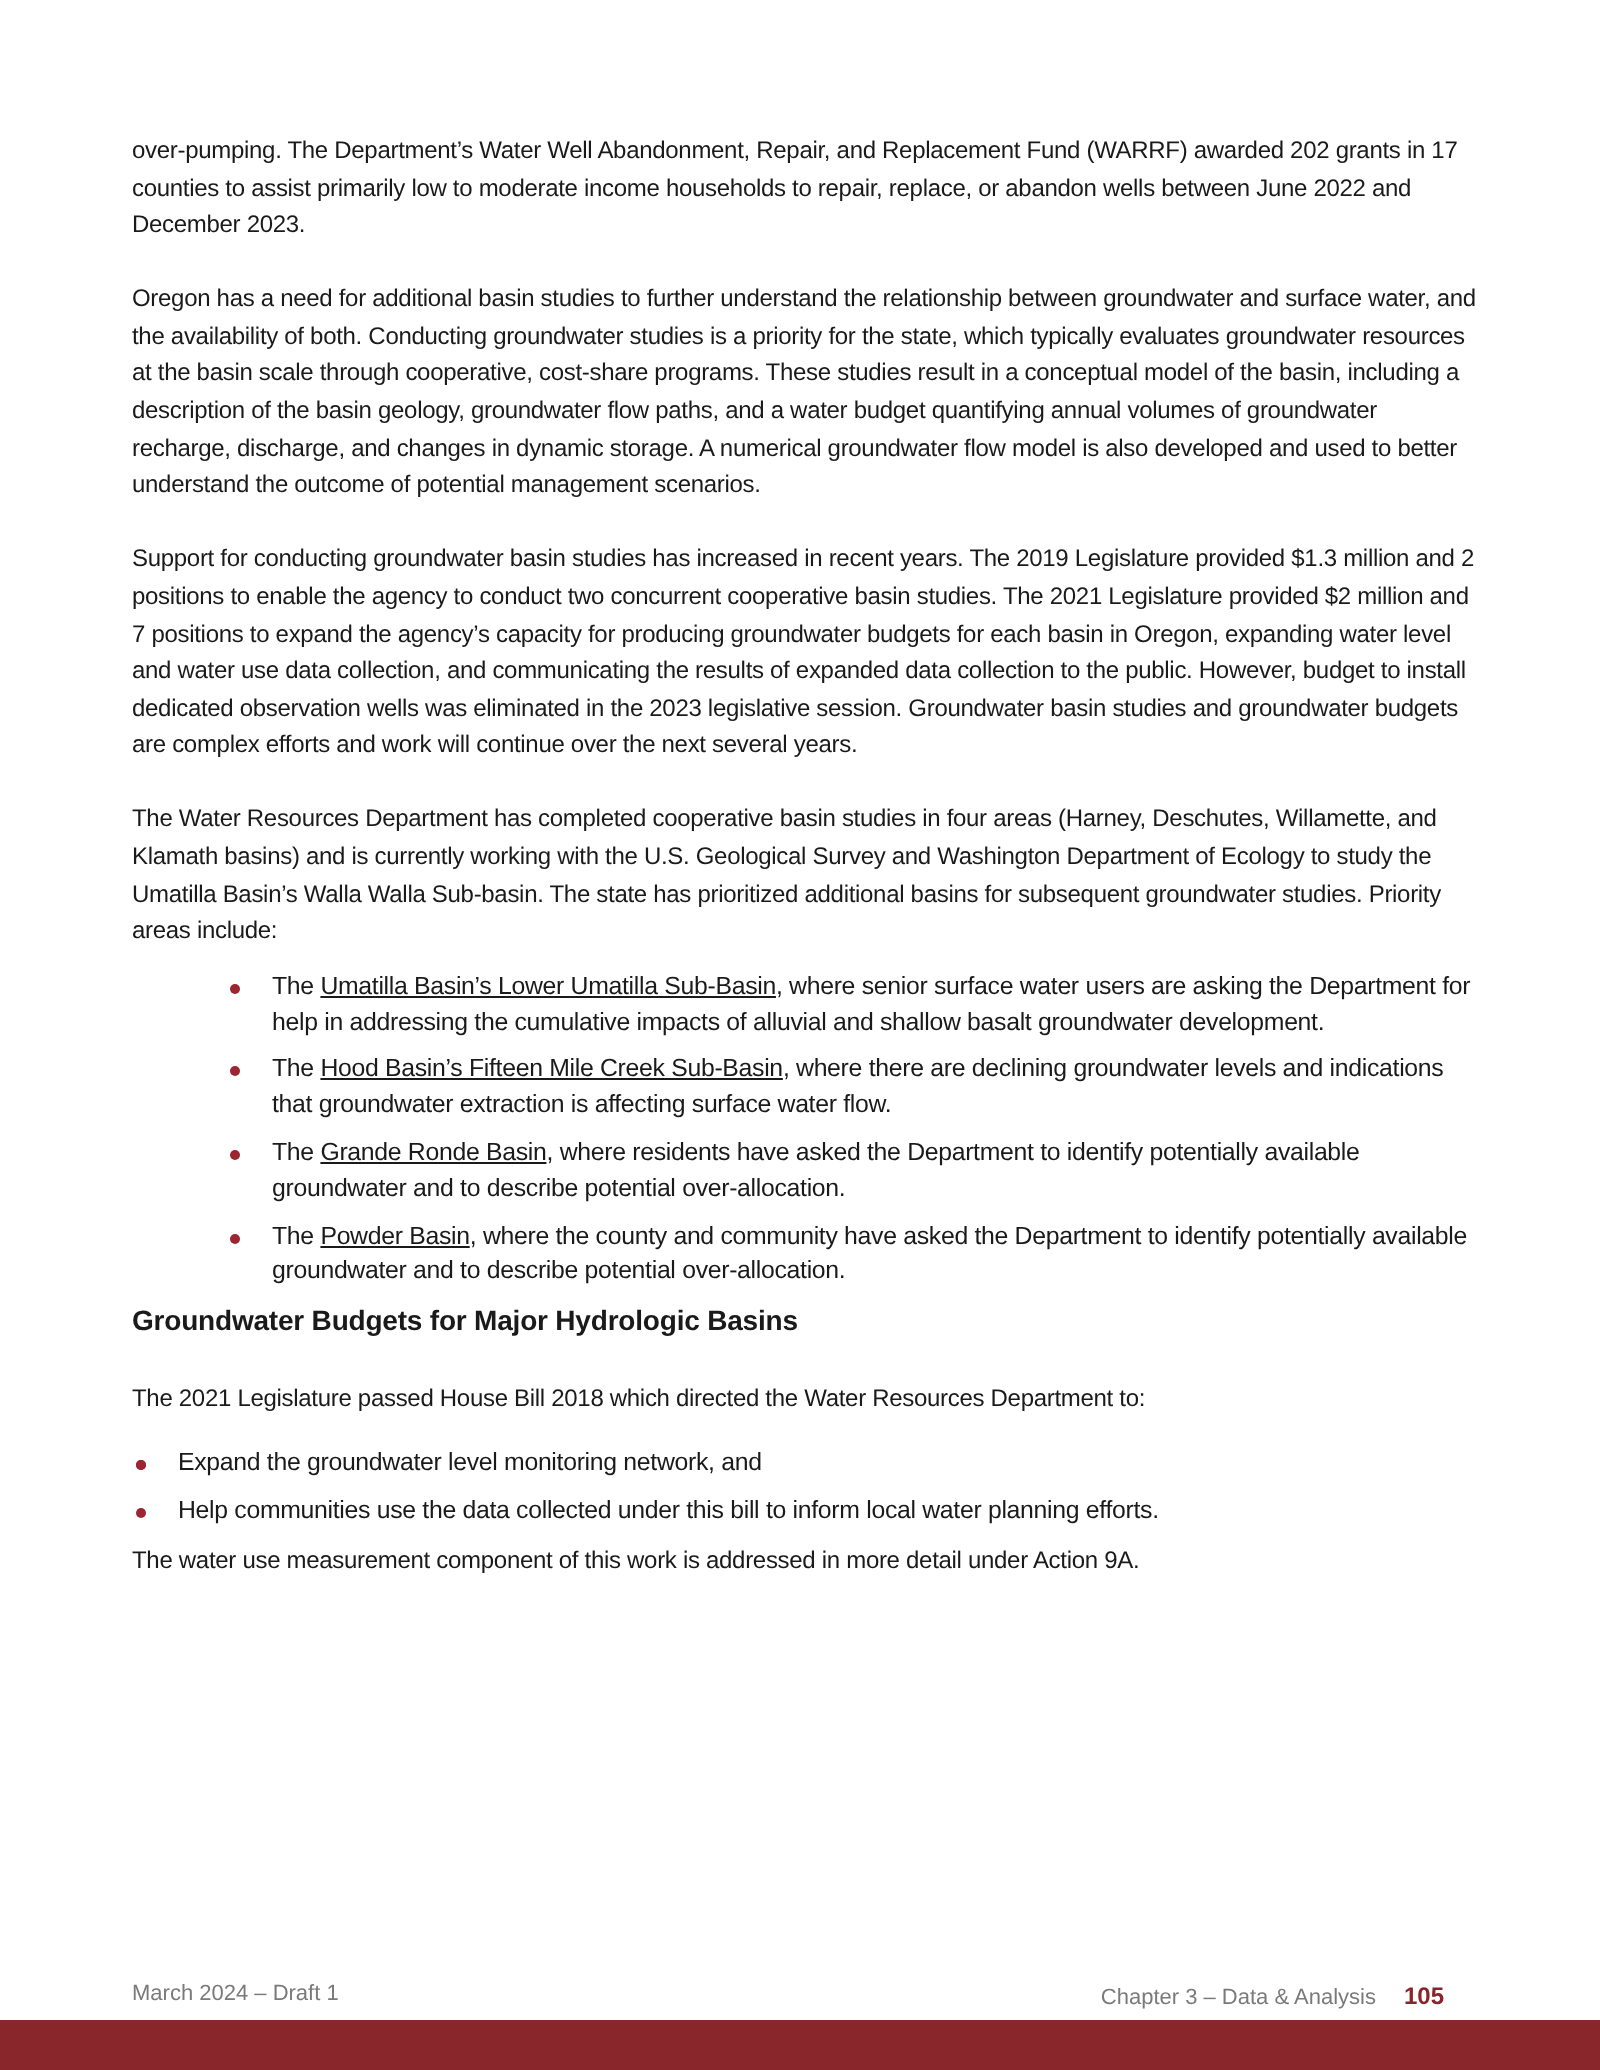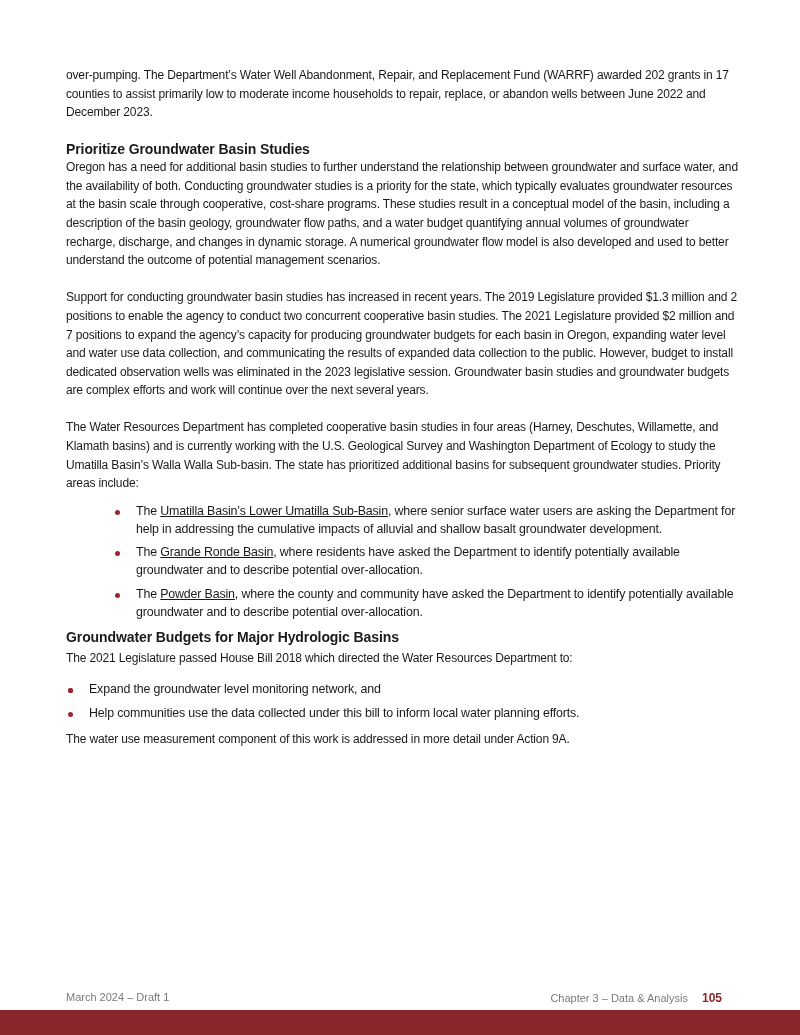--- a/index.html
+++ b/index.html
@@ -35,41 +35,44 @@
   .footer .right { position: absolute; right: 0; top: 0; margin-left: 16px; }
   .footer .pagenum { color: #8b2329; font-weight: bold; font-size: 12px; margin-left: 14px; }
   .bar { position: absolute; left: 0; right: 0; top: 1010px; height: 25px; background: #88262b; }
 </style>
 </head>
 <body>
 
 <div class="page">
   <p class="para">over-pumping. The Department’s Water Well Abandonment, Repair, and Replacement Fund (WARRF) awarded 202 grants in 17 counties to assist primarily low to moderate income households to repair, replace, or abandon wells between June 2022 and December 2023.</p>
 
-  <h2 class="first">Prioritize Groundwater Basin Studies</h2>
   <p class="para">Oregon has a need for additional basin studies to further understand the relationship between groundwater and surface water, and the availability of both. Conducting groundwater studies is a priority for the state, which typically evaluates groundwater resources at the basin scale through cooperative, cost-share programs. These studies result in a conceptual model of the basin, including a description of the basin geology, groundwater flow paths, and a water budget quantifying annual volumes of groundwater recharge, discharge, and changes in dynamic storage. A numerical groundwater flow model is also developed and used to better understand the outcome of potential management scenarios.</p>
   <p class="para">Support for conducting groundwater basin studies has increased in recent years. The 2019 Legislature provided $1.3 million and 2 positions to enable the agency to conduct two concurrent cooperative basin studies. The 2021 Legislature provided $2 million and 7 positions to expand the agency’s capacity for producing groundwater budgets for each basin in Oregon, expanding water level and water use data collection, and communicating the results of expanded data collection to the public. However, budget to install dedicated observation wells was eliminated in the 2023 legislative session. Groundwater basin studies and groundwater budgets are complex efforts and work will continue over the next several years.</p>
   <p class="para" style="margin-bottom: 10px;">The Water Resources Department has completed cooperative basin studies in four areas (Harney, Deschutes, Willamette, and Klamath basins) and is currently working with the U.S. Geological Survey and Washington Department of Ecology to study the Umatilla Basin’s Walla Walla Sub-basin. The state has prioritized additional basins for subsequent groundwater studies. Priority areas include:</p>
 
   <ul class="priority">
     <li>
       <span class="bullet"></span>
       <span>The </span><span class="link">Umatilla Basin’s Lower Umatilla Sub-Basin</span><span>, where senior surface water users are asking the Department for help in addressing the cumulative impacts of alluvial and shallow basalt groundwater development.</span>
     </li>
     <li>
       <span class="bullet"></span>
+      <span>The </span><span class="link">Hood Basin’s Fifteen Mile Creek Sub-Basin</span><span>, where there are declining groundwater levels and indications that groundwater extraction is affecting surface water flow.</span>
+    </li>
+    <li>
+      <span class="bullet"></span>
       <span>The </span><span class="link">Grande Ronde Basin</span><span>, where residents have asked the Department to identify potentially available groundwater and to describe potential over-allocation.</span>
     </li>
     <li>
       <span class="bullet"></span>
       <span>The </span><span class="link">Powder Basin</span><span>, where the county and community have asked the Department to identify potentially available groundwater and to describe potential over-allocation.</span>
     </li>
   </ul>
 
-  <h2 style="margin-bottom: 3px;">Groundwater Budgets for Major Hydrologic Basins</h2>
+  <h2 style="margin-bottom: 21px;">Groundwater Budgets for Major Hydrologic Basins</h2>
   <p style="margin-bottom: 14px;">The 2021 Legislature passed House Bill 2018 which directed the Water Resources Department to:</p>
 
   <ul class="hb">
     <li>
       <span class="bullet"></span>
     </li>
     <li>
       <span class="bullet"></span>
       <span>Expand the groundwater level monitoring network, and</span>
     </li>

